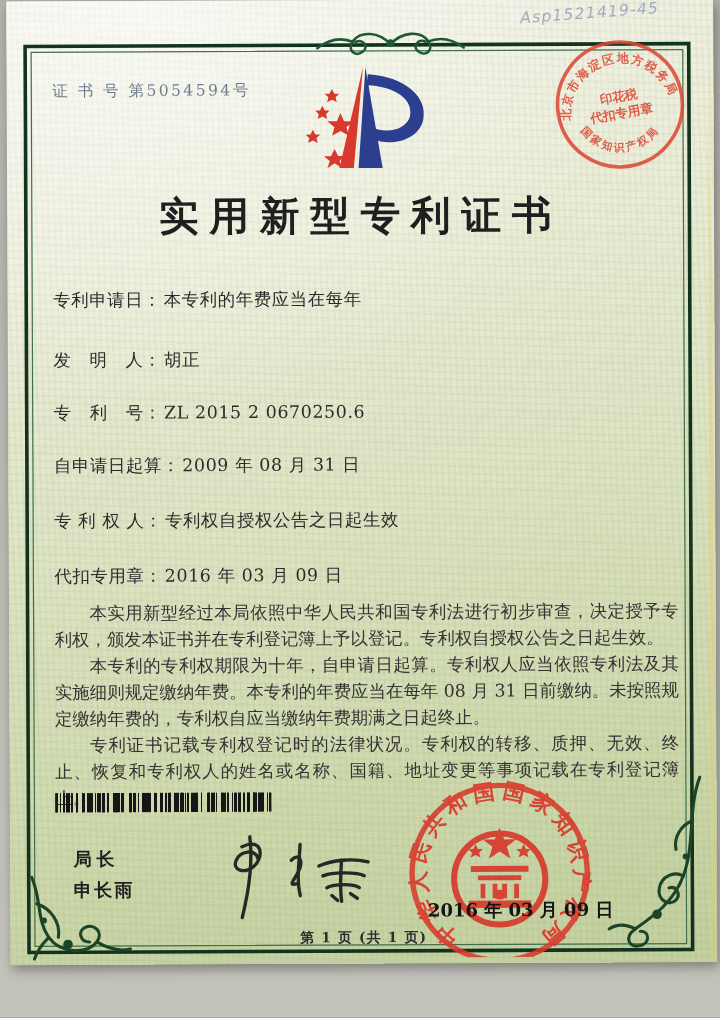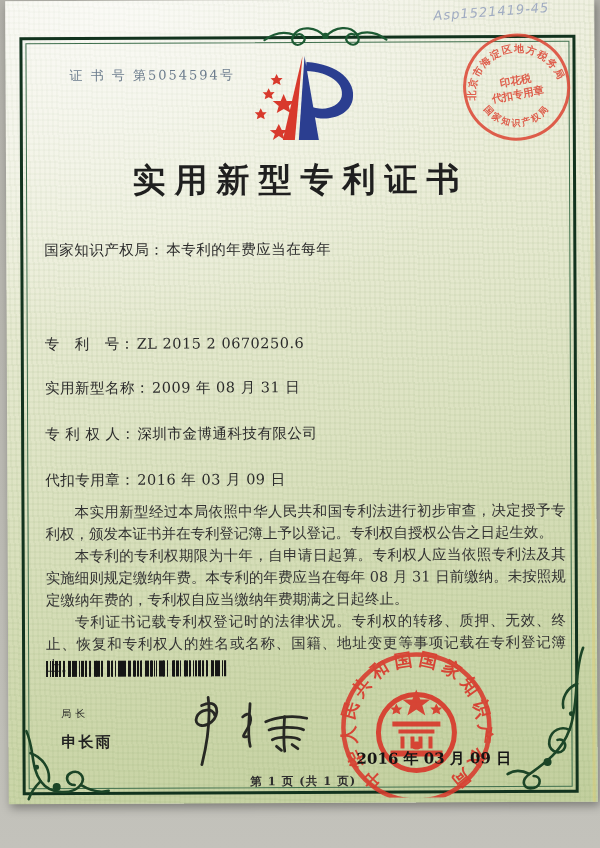--- a/index.html
+++ b/index.html
@@ -15,36 +15,36 @@
            repeating-linear-gradient(2deg, rgba(100,135,70,.05) 0 2px, rgba(0,0,0,0) 2px 6px),
            linear-gradient(168deg,#f4f3ea 0%,#ebedd8 28%,#dce2c1 55%,#cdd7ab 80%,#c2cf9e 100%);}
   .frame-outer{position:absolute;left:14px;top:36px;width:550px;height:752px;
          border:3px solid #12331e;}
   .frame-inner{position:absolute;left:3px;top:3px;right:3px;bottom:3px;
          border:1px solid #3f6f4d;}
   .pencil-note{position:absolute;left:428px;top:3px;width:170px;color:#93a0bd;
          font-family:"DejaVu Sans","Liberation Sans",sans-serif;font-style:italic;
          font-size:13px;letter-spacing:1px;transform:rotate(-4deg);opacity:.85;}
   .cert-no{position:absolute;left:38px;top:66px;color:#6d7d8e;font-size:13px;
-         letter-spacing:2px;margin-left:26px;}
+         letter-spacing:2px;}
   .logo{position:absolute;left:233px;top:52px;}
   .tax-stamp{position:absolute;left:455px;top:32px;transform:rotate(-10deg);opacity:.88;}
   .title{position:absolute;left:0;right:0;top:158px;text-align:center;color:#1f1f1f;
          font-size:33px;font-weight:bold;letter-spacing:9px;}
   .field{position:absolute;left:38px;color:#2b2b2b;font-size:14.5px;letter-spacing:.5px;
          white-space:nowrap;}
   .flabel{margin-right:2px;}
   .body-text{position:absolute;left:38px;top:500px;width:520px;color:#333;
          font-size:14.5px;line-height:22px;text-align:justify;}
   .body-text p{margin:0;text-indent:2em;}
   .barcode{position:absolute;left:38px;top:660px;width:180px;height:16px;
          background-image:
            repeating-linear-gradient(90deg,#161616 0 2px,rgba(0,0,0,0) 2px 4px,#161616 4px 5px,rgba(0,0,0,0) 5px 9px,#161616 9px 12px,rgba(0,0,0,0) 12px 13px),
            repeating-linear-gradient(90deg,#161616 0 1px,rgba(0,0,0,0) 1px 6px,#161616 6px 8px,rgba(0,0,0,0) 8px 11px);}
-  .sig-title{position:absolute;left:53px;top:706px;font-size:10px;font-weight:normal;
+  .sig-title{position:absolute;left:53px;top:706px;font-size:15px;font-weight:bold;
          color:#222;letter-spacing:4px;}
   .sig-name{position:absolute;left:53px;top:732px;font-size:15px;font-weight:bold;
          color:#222;letter-spacing:2px;text-align:right;}
   .signature{position:absolute;left:153px;top:692px;z-index:4;}
   .seal{position:absolute;left:328px;top:638px;z-index:3;opacity:.92;}
   .seal-date{position:absolute;left:348px;top:750px;width:150px;z-index:5;
          font-size:15px;font-weight:bold;color:#141414;white-space:nowrap;
          text-align:center;}
   .footer{position:absolute;left:0;right:0;top:774px;text-align:center;color:#2e2e2e;
          font-size:11.5px;font-weight:bold;letter-spacing:1px;}
@@ -128,30 +128,33 @@
       <text x="56" y="53" text-anchor="middle" font-size="10.5" fill="#dd4a38" font-weight="bold">印花税</text>
       <text x="56" y="67" text-anchor="middle" font-size="10.5" fill="#dd4a38" font-weight="bold">代扣专用章</text>
       <text font-size="9" fill="#dd4a38" letter-spacing="2" font-weight="bold">
         <textPath href="#taxBottom" startOffset="2">国家知识产权局</textPath>
       </text>
     </svg>
 
     <div class="title">实用新型专利证书</div>
 
     <div class="field" style="top:240px">
-      <span class="flabel">国家知识产权局：</span><span class="fvalue">本专利的年费应当在每年</span>
+      <span class="flabel">专利申请日：</span><span class="fvalue">本专利的年费应当在每年</span>
+    </div>
+    <div class="field" style="top:290px">
+      <span class="flabel">发　明　人：</span><span class="fvalue">胡正</span>
     </div>
     <div class="field" style="top:334px">
       <span class="flabel">专　利　号：</span><span class="fvalue">ZL 2015 2 0670250.6</span>
     </div>
     <div class="field" style="top:378px">
-      <span class="flabel">实用新型名称：</span><span class="fvalue">2009 年 08 月 31 日</span>
+      <span class="flabel">自申请日起算：</span><span class="fvalue">2009 年 08 月 31 日</span>
     </div>
     <div class="field" style="top:424px">
-      <span class="flabel">专 利 权 人：</span><span class="fvalue">深圳市金博通科技有限公司</span>
+      <span class="flabel">专 利 权 人：</span><span class="fvalue">专利权自授权公告之日起生效</span>
     </div>
     <div class="field" style="top:470px">
       <span class="flabel">代扣专用章：</span><span class="fvalue">2016 年 03 月 09 日</span>
     </div>
 
     <div class="body-text">
       <p>本实用新型经过本局依照中华人民共和国专利法进行初步审查，决定授予专利权，颁发本证书并在专利登记簿上予以登记。专利权自授权公告之日起生效。</p>
       <p>本专利的专利权期限为十年，自申请日起算。专利权人应当依照专利法及其实施细则规定缴纳年费。本专利的年费应当在每年 08 月 31 日前缴纳。未按照规定缴纳年费的，专利权自应当缴纳年费期满之日起终止。</p>
       <p>专利证书记载专利权登记时的法律状况。专利权的转移、质押、无效、终止、恢复和专利权人的姓名或名称、国籍、地址变更等事项记载在专利登记簿上。</p>
     </div>

